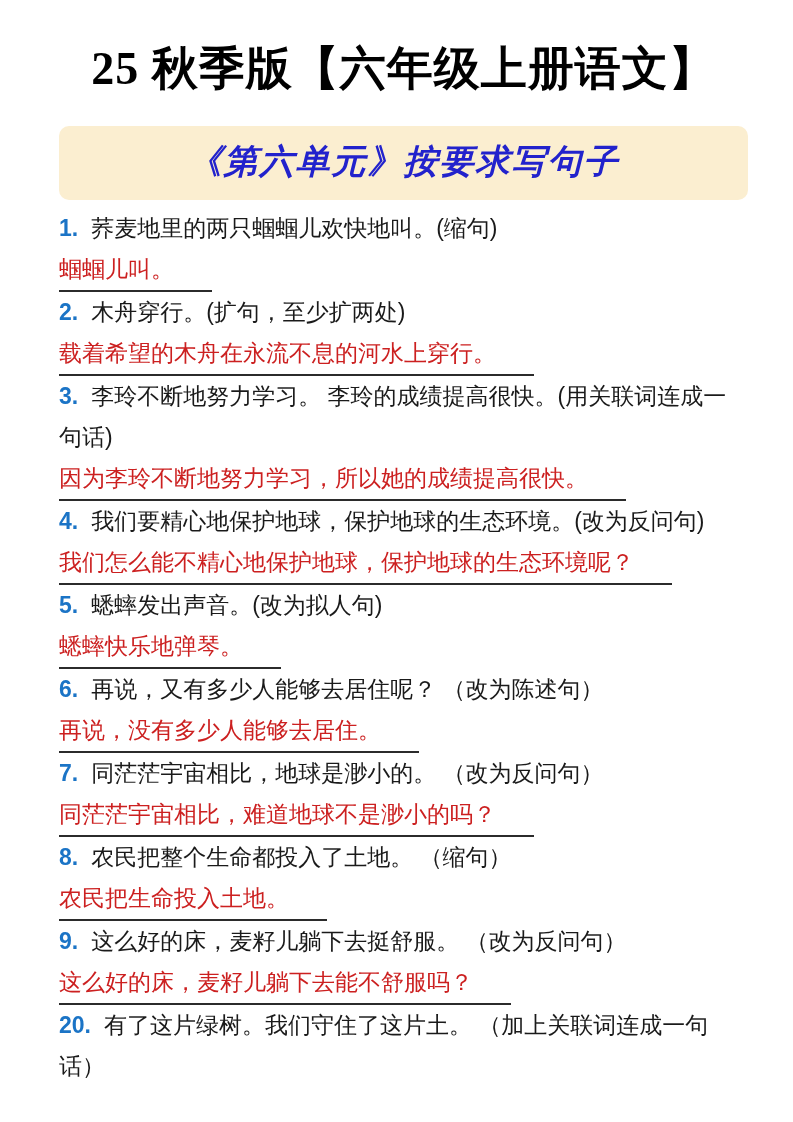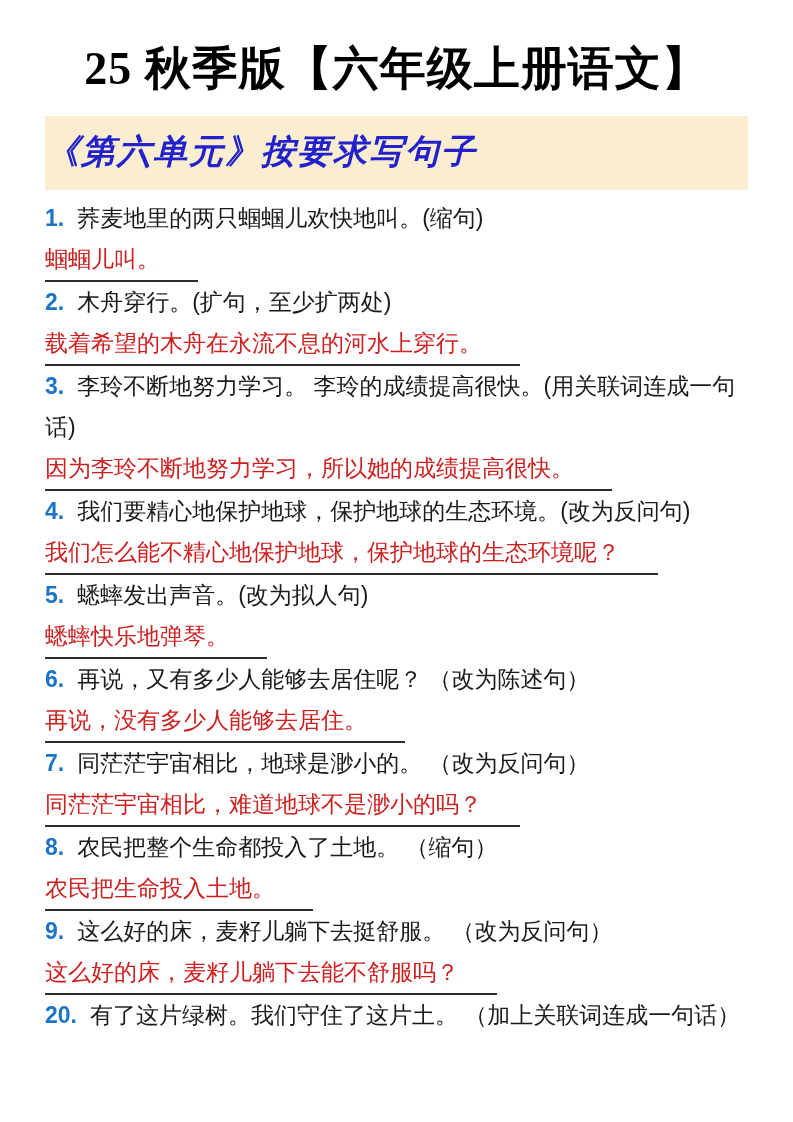--- a/index.html
+++ b/index.html
@@ -13,37 +13,39 @@
   }
   * { margin: 0; padding: 0; box-sizing: border-box; }
   html, body { background: #ffffff; }
   .page {
     position: relative;
     width: 793px;
     height: 1122px;
     background: var(--page_bg);
     font-family: "Liberation Sans", "DejaVu Sans", sans-serif;
     color: var(--text);
-    padding: 40px 45px 0 45px;
+    padding: 40px 45px 0 59px;
     overflow: hidden;
   }
   .main-title {
     font-family: "Liberation Serif", "DejaVu Serif", serif;
     font-weight: 900;
     font-size: 46px;
     line-height: 1.25;
     text-align: center;
     color: #000000;
     letter-spacing: 1px;
     white-space: nowrap;
   }
   .band {
-    margin-top: 18px;
+    margin-top: 28px;
     background: var(--band_bg);
+    text-align: center;
     padding: 13px 0 15px 0;
+    border-radius: 10px;
   }
   .band-title {
     font-family: "Liberation Serif", "DejaVu Serif", serif;
     font-style: italic;
     font-weight: bold;
     font-size: 34px;
     color: var(--title_blue);
     letter-spacing: 2px;
   }
   .content {

